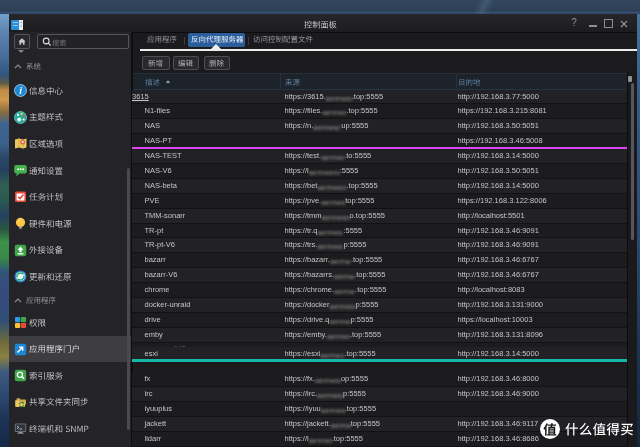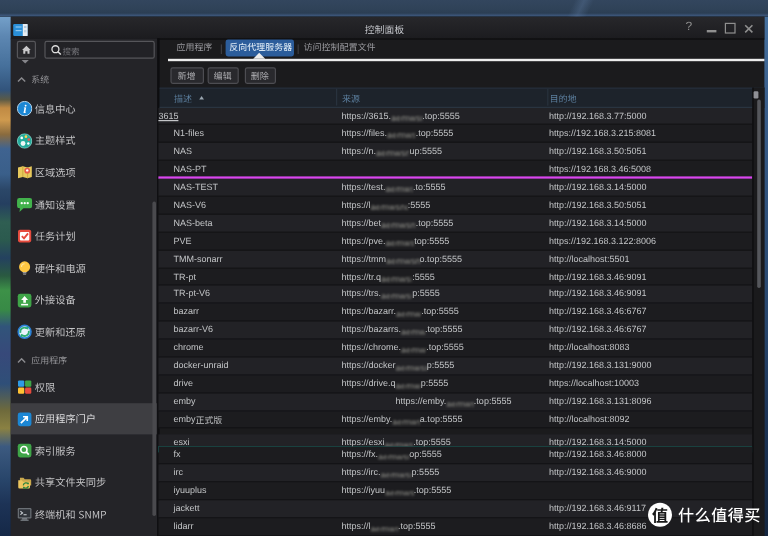--- a/index.html
+++ b/index.html
@@ -293,51 +293,52 @@
 <div class="rc" style="left:152.5px;">https://docker<span style="display:inline-block;width:26px;height:9px;overflow:hidden;vertical-align:-2px;filter:blur(1.1px);color:#96968f;letter-spacing:0.2px;">aemwsnor</span>p:5555</div>
 <div class="rc" style="left:325.5px;">http://192.168.3.131:9000</div>
 </div>
 <div class="row" style="top:313px;height:15px;background:#1c1c1f;border-bottom:1px solid #121214;box-sizing:border-box;">
 <div class="rc" style="left:12.5px;">drive</div>
 <div class="rc" style="left:152.5px;">https://drive.q<span style="display:inline-block;width:21px;height:9px;overflow:hidden;vertical-align:-2px;filter:blur(1.1px);color:#96968f;letter-spacing:0.2px;">aemwsn</span>p:5555</div>
 <div class="rc" style="left:325.5px;">https://localhost:10003</div>
 </div>
 <div class="row" style="top:328px;height:15px;background:#222226;border-bottom:1px solid #121214;box-sizing:border-box;">
 <div class="rc" style="left:12.5px;">emby</div>
-<div class="rc" style="left:152.5px;margin-left:45px;">https://emby.<span style="display:inline-block;width:23px;height:9px;overflow:hidden;vertical-align:-2px;filter:blur(1.1px);color:#96968f;letter-spacing:0.2px;">aemwsno</span>.top:5555</div>
+<div class="rc" style="left:152.5px;">https://emby.<span style="display:inline-block;width:23px;height:9px;overflow:hidden;vertical-align:-2px;filter:blur(1.1px);color:#96968f;letter-spacing:0.2px;">aemwsno</span>.top:5555</div>
 <div class="rc" style="left:325.5px;">http://192.168.3.131:8096</div>
 </div>
 <div class="row" style="top:343px;height:14px;background:#1c1c1f;border-bottom:1px solid #121214;box-sizing:border-box;">
 <div class="rc" style="left:12.5px;"><span>emby</span><svg class="zt " width="23" height="10" viewBox="0 -7.8 23 10" style="vertical-align:middle;">
         <path d="M1.4 -3.8V-0.3H0.4V0.3H7V-0.3H4.2V-2.6H6.5V-3.2H4.2V-5.1H6.8V-5.7H0.7V-5.1H3.6V-0.3H2V-3.8Z M12.6 -5.9C13 -5.6 13.5 -5.2 13.7 -4.9L14.1 -5.3C13.9 -5.5 13.4 -5.9 13 -6.2ZM11.6 -6.2C11.6 -5.7 11.6 -5.3 11.6 -4.8H7.8V-4.3H11.7C11.8 -1.5 12.5 0.6 13.7 0.6C14.3 0.6 14.5 0.2 14.6 -1.1C14.4 -1.1 14.2 -1.3 14.1 -1.4C14 -0.4 13.9 0 13.7 0C13 0 12.4 -1.8 12.2 -4.3H14.4V-4.8H12.2C12.2 -5.3 12.2 -5.7 12.2 -6.2ZM7.8 -0.2 8 0.4C9 0.2 10.3 -0.1 11.6 -0.4L11.5 -0.9L10 -0.6V-2.6H11.3V-3.2H8.1V-2.6H9.4V-0.5Z M15.6 -6.1V-3.1C15.6 -2 15.5 -0.7 15 0.3C15.1 0.3 15.3 0.5 15.4 0.6C15.9 -0.1 16 -1.1 16.1 -2.1H17.1V0.6H17.6V-2.6H16.1L16.1 -3.1V-3.7H18V-4.2H17.4V-6.2H16.9V-4.2H16.1V-6.1ZM21.1 -3.5C20.9 -2.7 20.7 -2 20.3 -1.4C19.9 -2 19.7 -2.7 19.5 -3.5ZM18.4 -5.7V-3.2C18.4 -2.1 18.3 -0.7 17.7 0.3C17.9 0.4 18.1 0.5 18.2 0.6C18.8 -0.4 18.9 -1.9 18.9 -3.2V-3.5H19.1C19.3 -2.6 19.6 -1.7 20 -0.9C19.6 -0.5 19.1 -0.1 18.6 0.2C18.7 0.3 18.9 0.5 18.9 0.6C19.4 0.3 19.9 -0 20.3 -0.5C20.6 -0 21.1 0.3 21.5 0.6C21.6 0.5 21.8 0.3 21.9 0.2C21.4 -0.1 21 -0.4 20.6 -0.9C21.1 -1.7 21.5 -2.7 21.7 -4L21.4 -4.1L21.3 -4.1H18.9V-5.3C19.9 -5.4 21 -5.5 21.8 -5.7L21.5 -6.2C20.7 -6 19.5 -5.8 18.4 -5.7Z" transform="translate(0,0)" fill="#c3c5c7"></path>
       </svg></div>
 <div class="rc" style="left:152.5px;">https://emby.<span style="display:inline-block;width:23px;height:9px;overflow:hidden;vertical-align:-2px;filter:blur(1.1px);color:#96968f;letter-spacing:0.2px;">aemwsno</span>a.top:5555</div>
 <div class="rc" style="left:325.5px;">http://localhost:8092</div>
 </div>
-<div class="row" style="top:362px;height:15px;background:#222226;border-bottom:5px solid #14b8a6;box-sizing:border-box;">
+<div class="row" style="top:347px;height:15px;background:#222226;border-bottom:3px solid #14b8a6;box-sizing:border-box;">
 <div class="rc" style="left:12.5px;">esxi</div>
 <div class="rc" style="left:152.5px;">https://esxi<span style="display:inline-block;width:24px;height:9px;overflow:hidden;vertical-align:-2px;filter:blur(1.1px);color:#96968f;letter-spacing:0.2px;">aemwsno</span>.top:5555</div>
 <div class="rc" style="left:325.5px;">http://192.168.3.14:5000</div>
 </div>
 <div class="row" style="top:372px;height:15px;background:#1c1c1f;border-bottom:1px solid #121214;box-sizing:border-box;">
 <div class="rc" style="left:12.5px;">fx</div>
 <div class="rc" style="left:152.5px;">https://fx.<span style="display:inline-block;width:26px;height:9px;overflow:hidden;vertical-align:-2px;filter:blur(1.1px);color:#96968f;letter-spacing:0.2px;">aemwsnor</span>op:5555</div>
 <div class="rc" style="left:325.5px;">http://192.168.3.46:8000</div>
 </div>
 <div class="row" style="top:387px;height:15px;background:#222226;border-bottom:1px solid #121214;box-sizing:border-box;">
 <div class="rc" style="left:12.5px;">irc</div>
 <div class="rc" style="left:152.5px;">https://irc.<span style="display:inline-block;width:26px;height:9px;overflow:hidden;vertical-align:-2px;filter:blur(1.1px);color:#96968f;letter-spacing:0.2px;">aemwsnor</span>p:5555</div>
 <div class="rc" style="left:325.5px;">http://192.168.3.46:9000</div>
 </div>
 <div class="row" style="top:402px;height:15px;background:#1c1c1f;border-bottom:1px solid #121214;box-sizing:border-box;">
 <div class="rc" style="left:12.5px;">iyuuplus</div>
 <div class="rc" style="left:152.5px;">https://iyuu<span style="display:inline-block;width:24px;height:9px;overflow:hidden;vertical-align:-2px;filter:blur(1.1px);color:#96968f;letter-spacing:0.2px;">aemwsno</span>.top:5555</div>
 </div>
 <div class="row" style="top:417px;height:15px;background:#222226;border-bottom:1px solid #121214;box-sizing:border-box;">
 <div class="rc" style="left:12.5px;">jackett</div>
+<div class="rc" style="left:152.5px;">https://jackett.<span style="display:inline-block;width:20px;height:9px;overflow:hidden;vertical-align:-2px;filter:blur(1.1px);color:#96968f;letter-spacing:0.2px;">aemwsn</span>top:5555</div>
 <div class="rc" style="left:325.5px;">http://192.168.3.46:9117</div>
 </div>
 <div class="row" style="top:432px;height:15px;background:#1c1c1f;border-bottom:1px solid #121214;box-sizing:border-box;">
 <div class="rc" style="left:12.5px;">lidarr</div>
 <div class="rc" style="left:152.5px;">https://l<span style="display:inline-block;width:23px;height:9px;overflow:hidden;vertical-align:-2px;filter:blur(1.1px);color:#96968f;letter-spacing:0.2px;">aemwsno</span>.top:5555</div>
 <div class="rc" style="left:325.5px;">http://192.168.3.46:8686</div>
 </div>
 <div class="ab" style="left:627px;top:72.5px;width:10px;height:374.5px;background:#1a1a1c;border-left:1px solid #0c0c0e;box-sizing:border-box;"></div>
 <div class="ab" style="left:630.5px;top:83px;width:3.5px;height:157px;background:#55575c;border-radius:1.5px;"></div>
 <div class="ab" style="left:627.5px;top:76px;width:4px;height:6px;background:#8f9096;border-radius:1px;"></div>

